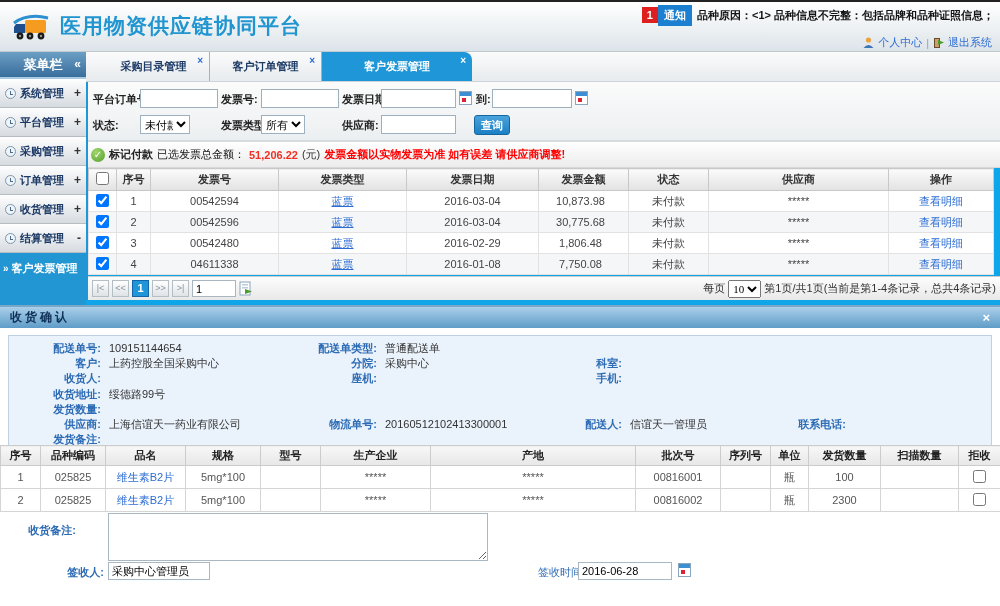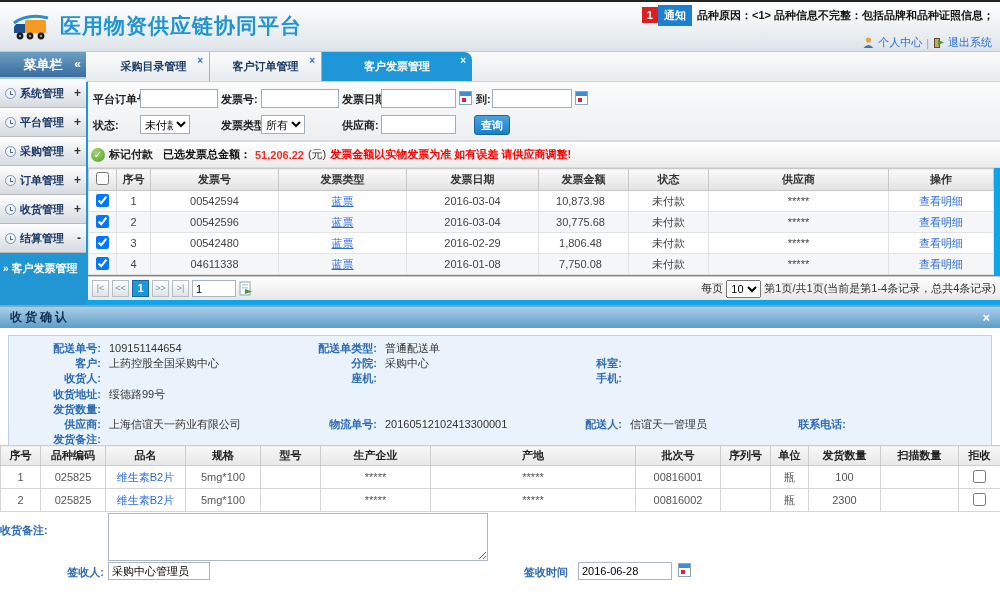--- a/index.html
+++ b/index.html
@@ -50,62 +50,62 @@
   .cal{position:absolute;width:13px;height:14px;background:#fff;border:1px solid #8ca6bd;cursor:pointer;top:2px}
   .cal::before{content:"";position:absolute;top:0;left:0;right:0;height:4px;background:#3d8fd1}
   .cal::after{content:"";position:absolute;left:2px;top:6px;width:4px;height:4px;background:#d23}
   .btn-blue{background:linear-gradient(#4aa3dc,#1b7fc4);border:1px solid #14669f;border-radius:3px;color:#fff;font-weight:bold;font-size:11px;cursor:pointer;font-family:inherit}
   .search-btn{position:absolute;left:386px;top:0;width:36px;height:20px}
 
   
   .summary{position:absolute;left:88px;top:142px;right:0;height:26px;display:flex;align-items:center;background:linear-gradient(#ffffff,#ececec);border-bottom:1px solid #d8d8d8;gap:4px;padding-left:3px}
   .checkicon{width:14px;height:14px;border-radius:50%;background:radial-gradient(circle at 35% 30%,#9ed66b,#55a02c);color:#fff;text-align:center;line-height:14px;font-size:10px;font-weight:bold;flex:none}
   .mark-paid{font-weight:bold;color:#222;cursor:pointer}
-  .total-label{font-weight:bold;color:#111;margin-left:6px}
+  .total-label{font-weight:normal;color:#111;margin-left:0}
   .total-value{color:#f03023;font-weight:bold}
   .total-unit{color:#333}
   .warning{color:#f00;margin-left:0;font-weight:bold}
 
   
   .inv-wrap{position:absolute;left:88px;top:168px;width:905px}
   table.inv{border-collapse:collapse;width:905px;table-layout:fixed}
   .inv th{height:22px;background:linear-gradient(#fbfbfb,#e2e2e2);border:1px solid #c8c8c8;font-size:11px;color:#333;font-weight:bold}
   .inv td{height:21px;border:1px solid #e2e2e2;text-align:center;color:#444;background:#fff;overflow:hidden;white-space:nowrap}
   .inv tr.alt td{background:#f5f6f7}
   .amount{text-align:left;padding-right:6px}
   .link{color:#2b6cd4;cursor:pointer}
   .ulink{color:#2b6cd4;cursor:pointer;text-decoration:underline}
 
   
   .pager{position:absolute;left:88px;top:276px;right:0;height:24px;background:linear-gradient(#fdfdfd,#e8e8e8);border-top:1px solid #ccc;display:flex;align-items:center;padding:0 4px;gap:3px}
   .pbtn{min-width:17px;height:17px;border:1px solid #b5bec5;background:linear-gradient(#fff,#dfe3e6);color:#8a959d;text-align:center;line-height:15px;font-size:9px;padding:0 2px;cursor:pointer}
   .pcur{background:#1e96d7;color:#fff;border-color:#1565a8;font-weight:bold;font-size:11px}
   .pinput{width:44px;height:17px;border:1px solid #a9b6c0;padding:0 3px;font-family:inherit;font-size:11px}
   .pright{margin-left:auto;display:flex;align-items:center;gap:3px;color:#333}
-  .per{height:18px;font-size:11px;font-family:Liberation Sans, sans-serif}
+  .per{height:18px;font-size:11px;font-family:Liberation Serif, serif}
 
   
   .modal{position:absolute;left:0;top:305px;width:1000px;height:301px;background:#fff;border-top:2px solid #7aa6c8}
   .m-title{height:21px;background:linear-gradient(#aacfe9,#5f9cc8);display:flex;align-items:center;padding:0 10px;color:#0e3055;font-weight:bold;letter-spacing:3px;font-size:12px}
   .m-close{margin-left:auto;color:#fff;font-weight:bold;font-size:13px;cursor:pointer;letter-spacing:0}
   .m-info{position:absolute;left:8px;right:8px;top:28px;height:112px;background:#eaf2fb;border:1px solid #bdd1e5;padding:5px 0;overflow:hidden}
   .irow{display:flex;line-height:15.2px;font-size:11px}
   .il{font-weight:bold;color:#2e6cb5;text-align:right;flex:none}
   .iv{color:#333;flex:none;padding-left:8px;overflow:hidden;white-space:nowrap}
   .w1l{width:92px}.w1v{width:176px}.w2l{width:100px}.w2v{width:150px}.w3l{width:95px}.w3v{width:160px}.w4l{width:64px}.w4v{flex:1}
 
   table.m-items{position:absolute;left:0;top:138px;width:1000px;border-collapse:collapse;table-layout:fixed}
   .m-items th{height:20px;background:linear-gradient(#f7f7f7,#e7e7e7);border:1px solid #ccc;font-weight:bold;color:#222;font-size:11px}
   .m-items td{height:23px;border:1px solid #d5d5d5;text-align:center;color:#555;background:#fff;overflow:hidden;white-space:nowrap}
 
-  .m-note-label{position:absolute;top:216px;left:0;width:104px;text-align:left;font-weight:bold;color:#2e6cb5}
+  .m-note-label{position:absolute;top:216px;left:0;width:104px;text-align:center;font-weight:bold;color:#2e6cb5}
   .m-note{position:absolute;left:108px;top:206px;width:380px;height:48px;border:1px solid #aab8c4;resize:both;font-family:inherit;font-size:11px}
   .m-signer-label{position:absolute;top:258px;left:0;width:104px;text-align:right;font-weight:bold;color:#2e6cb5}
   .m-signer{position:absolute;left:108px;top:255px;width:102px;height:18px;border:1px solid #aab8c4;padding:0 3px;font-family:inherit;font-size:11px}
-  .m-time-label{position:absolute;top:258px;left:524px;width:78px;text-align:left;font-weight:bold;color:#2e6cb5}
+  .m-time-label{position:absolute;top:258px;left:504px;width:78px;text-align:right;font-weight:normal;color:#2e6cb5}
   .m-time{position:absolute;left:578px;top:255px;width:94px;height:18px;border:1px solid #aab8c4;padding:0 3px;font-family:inherit;font-size:11px}
   .m-cal{top:256px;left:678px}
   .m-buttons{position:absolute;top:279px;left:0;width:100%;display:flex;justify-content:center;gap:16px}
   .m-buttons .btn-blue{height:21px;padding:0 12px;font-size:12px}
 </style>
 </head>
 <body>
 
 <div class="screen">
 

